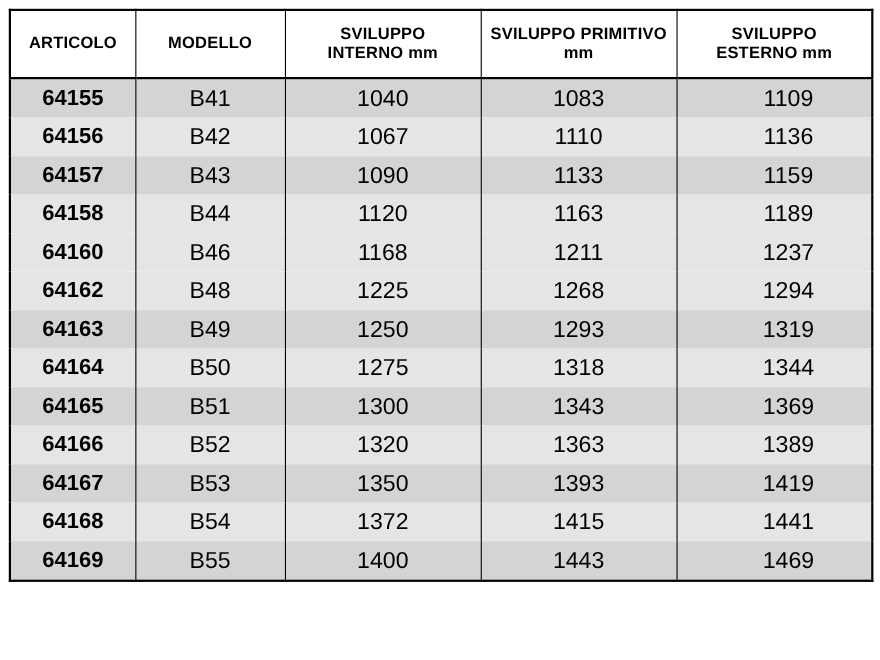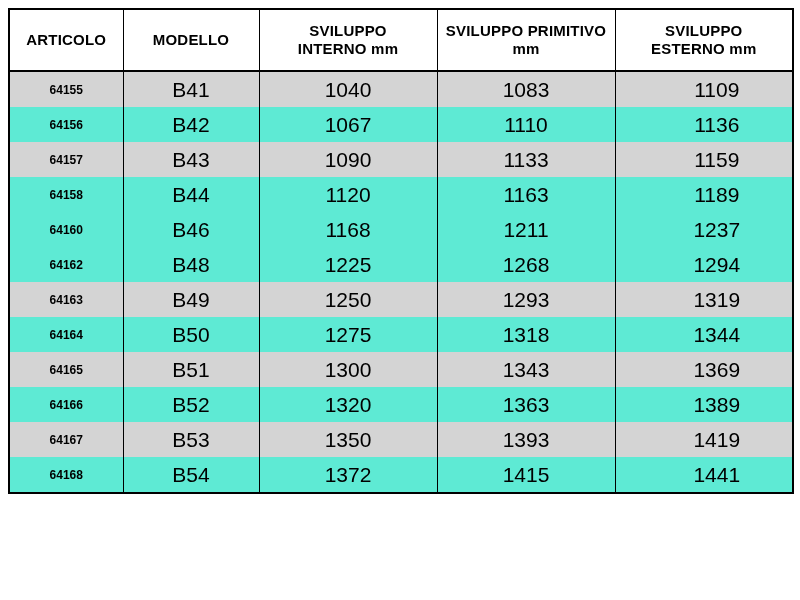--- a/index.html
+++ b/index.html
@@ -57,27 +57,27 @@
     vertical-align: middle;
     color: #000000;
     padding: 0 4px;
     white-space: nowrap;
   }
   table.spec-table td:first-child { border-left-width: 0; }
   table.spec-table td:last-child { border-right-width: 0; padding-left: 30px; }
 
   table.spec-table td.art {
     font-weight: bold;
-    font-size: 12px;
+    font-size: 20px;
   }
   tr.alt td {
     background: #d4d4d4;
   }
   tr.plain td {
-    background: #5eead4;
+    background: #e5e5e5;
   }
   .hdr-line { display: block; }
 </style>
 </head>
 <body>
 
 <div id="table-wrap">
   <table class="spec-table">
     <colgroup>
       <col class="c0">
@@ -186,15 +186,22 @@
           <td>1393</td>
           <td>1419</td>
         </tr>
         <tr class="plain">
           <td class="art">64168</td>
           <td>B54</td>
           <td>1372</td>
           <td>1415</td>
           <td>1441</td>
         </tr>
+        <tr class="alt">
+          <td class="art">64169</td>
+          <td>B55</td>
+          <td>1400</td>
+          <td>1443</td>
+          <td>1469</td>
+        </tr>
       </tbody>
   </table>
 </div>
 
 </body></html>

